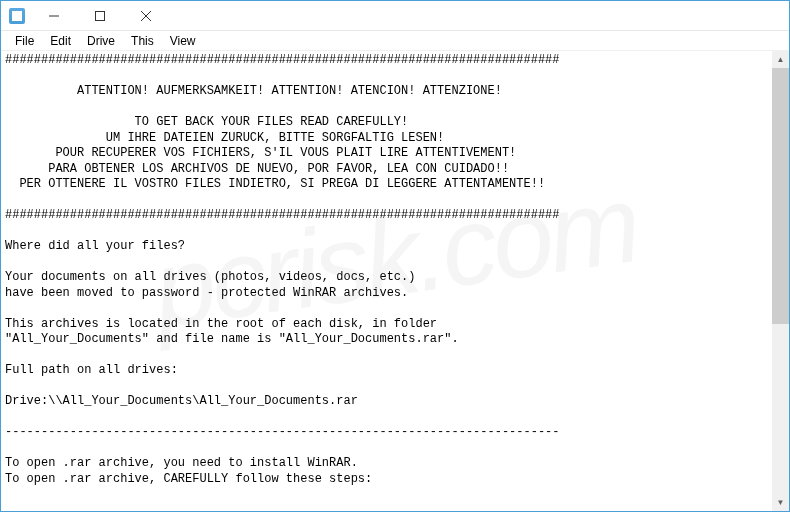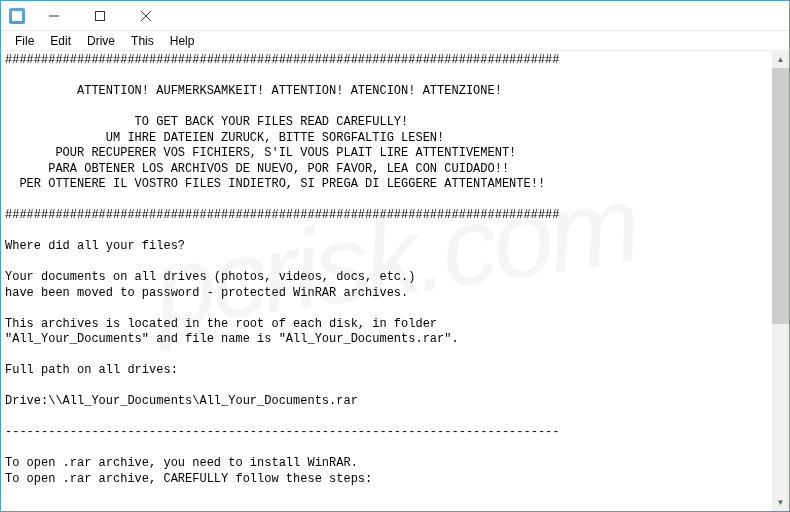--- a/index.html
+++ b/index.html
@@ -156,21 +156,21 @@
             <line x1="10" y1="0" x2="0" y2="10" stroke="currentColor" stroke-width="1"></line>
           </svg>
       </div>
     </div>
   </div>
   <div class="menubar">
     <div class="menu-item">File</div>
     <div class="menu-item">Edit</div>
     <div class="menu-item">Drive</div>
     <div class="menu-item">This</div>
-    <div class="menu-item">Help</div>
+    <div class="menu-item">View</div>
   </div>
   <div class="content-wrap">
     <div class="content">#############################################################################
 
           ATTENTION! AUFMERKSAMKEIT! ATTENTION! ATENCION! ATTENZIONE!
 
                   TO GET BACK YOUR FILES READ CAREFULLY!
               UM IHRE DATEIEN ZURUCK, BITTE SORGFALTIG LESEN!
        POUR RECUPERER VOS FICHIERS, S'IL VOUS PLAIT LIRE ATTENTIVEMENT!
       PARA OBTENER LOS ARCHIVOS DE NUEVO, POR FAVOR, LEA CON CUIDADO!!

